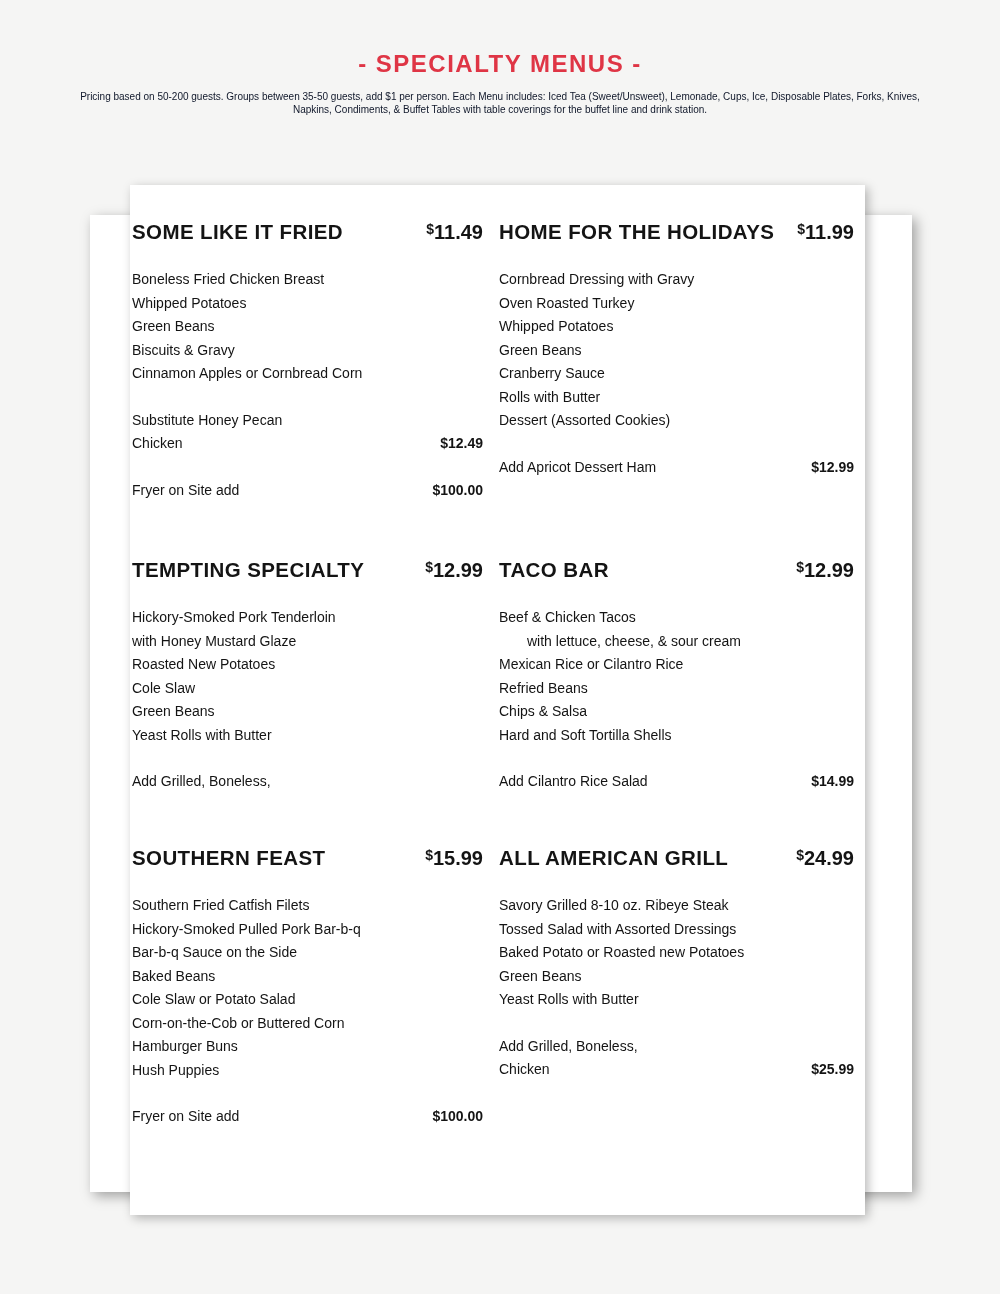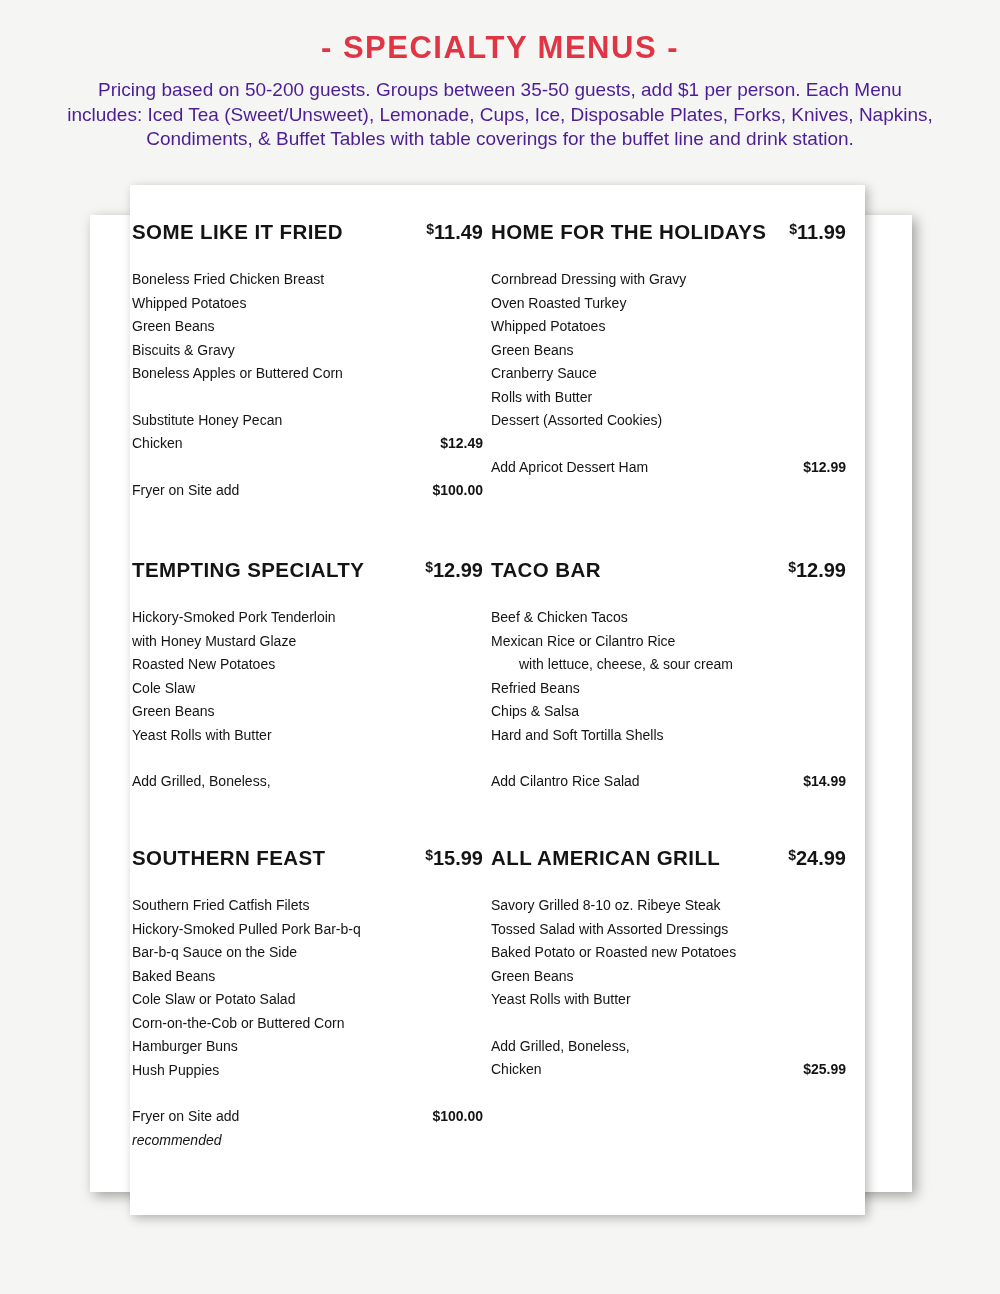--- a/index.html
+++ b/index.html
@@ -7,34 +7,34 @@
   body {
     width: 1000px;
     height: 1294px;
     position: relative;
     background: #f5f5f4;
     font-family: "Liberation Sans", sans-serif;
     color: #141414;
     overflow: hidden;
   }
   .title {
-    padding-top: 30px;
+    padding-top: 50px;
     text-align: center;
-    font-size: 31px;
+    font-size: 24px;
     font-weight: bold;
     letter-spacing: 1.5px;
     color: #df3545;
   }
   .intro {
     width: 878px;
     margin: 12px auto 0;
     text-align: center;
-    font-size: 19px;
+    font-size: 10px;
     line-height: 1.3;
-    color: #4c1d95;
+    color: #0f172a;
   }
   .card-back {
     position: absolute;
     left: 90px; top: 215px;
     width: 822px; height: 977px;
     background: #ffffff;
     box-shadow: 4px 4px 12px rgba(0,0,0,0.35);
     z-index: 1;
   }
   .card-front {
@@ -45,21 +45,21 @@
     box-shadow: 3px 3px 10px rgba(0,0,0,0.28);
     z-index: 2;
   }
   .menu-grid {
     position: absolute;
     left: 132px; top: 220px;
     width: 722px;
     z-index: 3;
     display: grid;
     grid-template-columns: 351px 355px;
-    column-gap: 8px;
+    column-gap: 16px;
     grid-template-rows: 338px 288px auto;
   }
   .sec-head {
     display: flex;
     justify-content: space-between;
     align-items: baseline;
   }
   .sec-name {
     font-size: 20.5px;
     font-weight: bold;
@@ -116,21 +116,21 @@
           <li class="item">
             <span class="item-text">Whipped Potatoes</span>
           </li>
           <li class="item">
             <span class="item-text">Green Beans</span>
           </li>
           <li class="item">
             <span class="item-text">Biscuits &amp; Gravy</span>
           </li>
           <li class="item">
-            <span class="item-text">Boneless Apples or Buttered Corn</span>
+            <span class="item-text">Cinnamon Apples or Cornbread Corn</span>
           </li>
           <li class="spacer"></li>
           <li class="item">
             <span class="item-text">Substitute Honey Pecan</span>
           </li>
           <li class="item">
             <span class="item-text">Chicken</span>
             <span class="item-price">$12.49</span>
           </li>
           <li class="spacer"></li>
@@ -207,24 +207,24 @@
       <section>
         <div class="sec-head">
           <h2 class="sec-name">TACO BAR</h2>
           <div class="sec-price"><span class="ds">$</span>12.99</div>
         </div>
         <ul class="items">
           <li class="item">
             <span class="item-text">Beef &amp; Chicken Tacos</span>
           </li>
           <li class="item">
+            <span class="item-text indent">with lettuce, cheese, &amp; sour cream</span>
+          </li>
+          <li class="item">
             <span class="item-text">Mexican Rice or Cilantro Rice</span>
-          </li>
-          <li class="item">
-            <span class="item-text indent">with lettuce, cheese, &amp; sour cream</span>
           </li>
           <li class="item">
             <span class="item-text">Refried Beans</span>
           </li>
           <li class="item">
             <span class="item-text">Chips &amp; Salsa</span>
           </li>
           <li class="item">
             <span class="item-text">Hard and Soft Tortilla Shells</span>
           </li>
@@ -262,23 +262,20 @@
           <li class="item">
             <span class="item-text">Hamburger Buns</span>
           </li>
           <li class="item">
             <span class="item-text">Hush Puppies</span>
           </li>
           <li class="spacer"></li>
           <li class="item">
             <span class="item-text">Fryer on Site add</span>
             <span class="item-price">$100.00</span>
-          </li>
-          <li class="item">
-            <span class="item-text italic">recommended</span>
           </li>
         </ul>
       </section>
       <section>
         <div class="sec-head">
           <h2 class="sec-name">ALL AMERICAN GRILL</h2>
           <div class="sec-price"><span class="ds">$</span>24.99</div>
         </div>
         <ul class="items">
           <li class="item">

